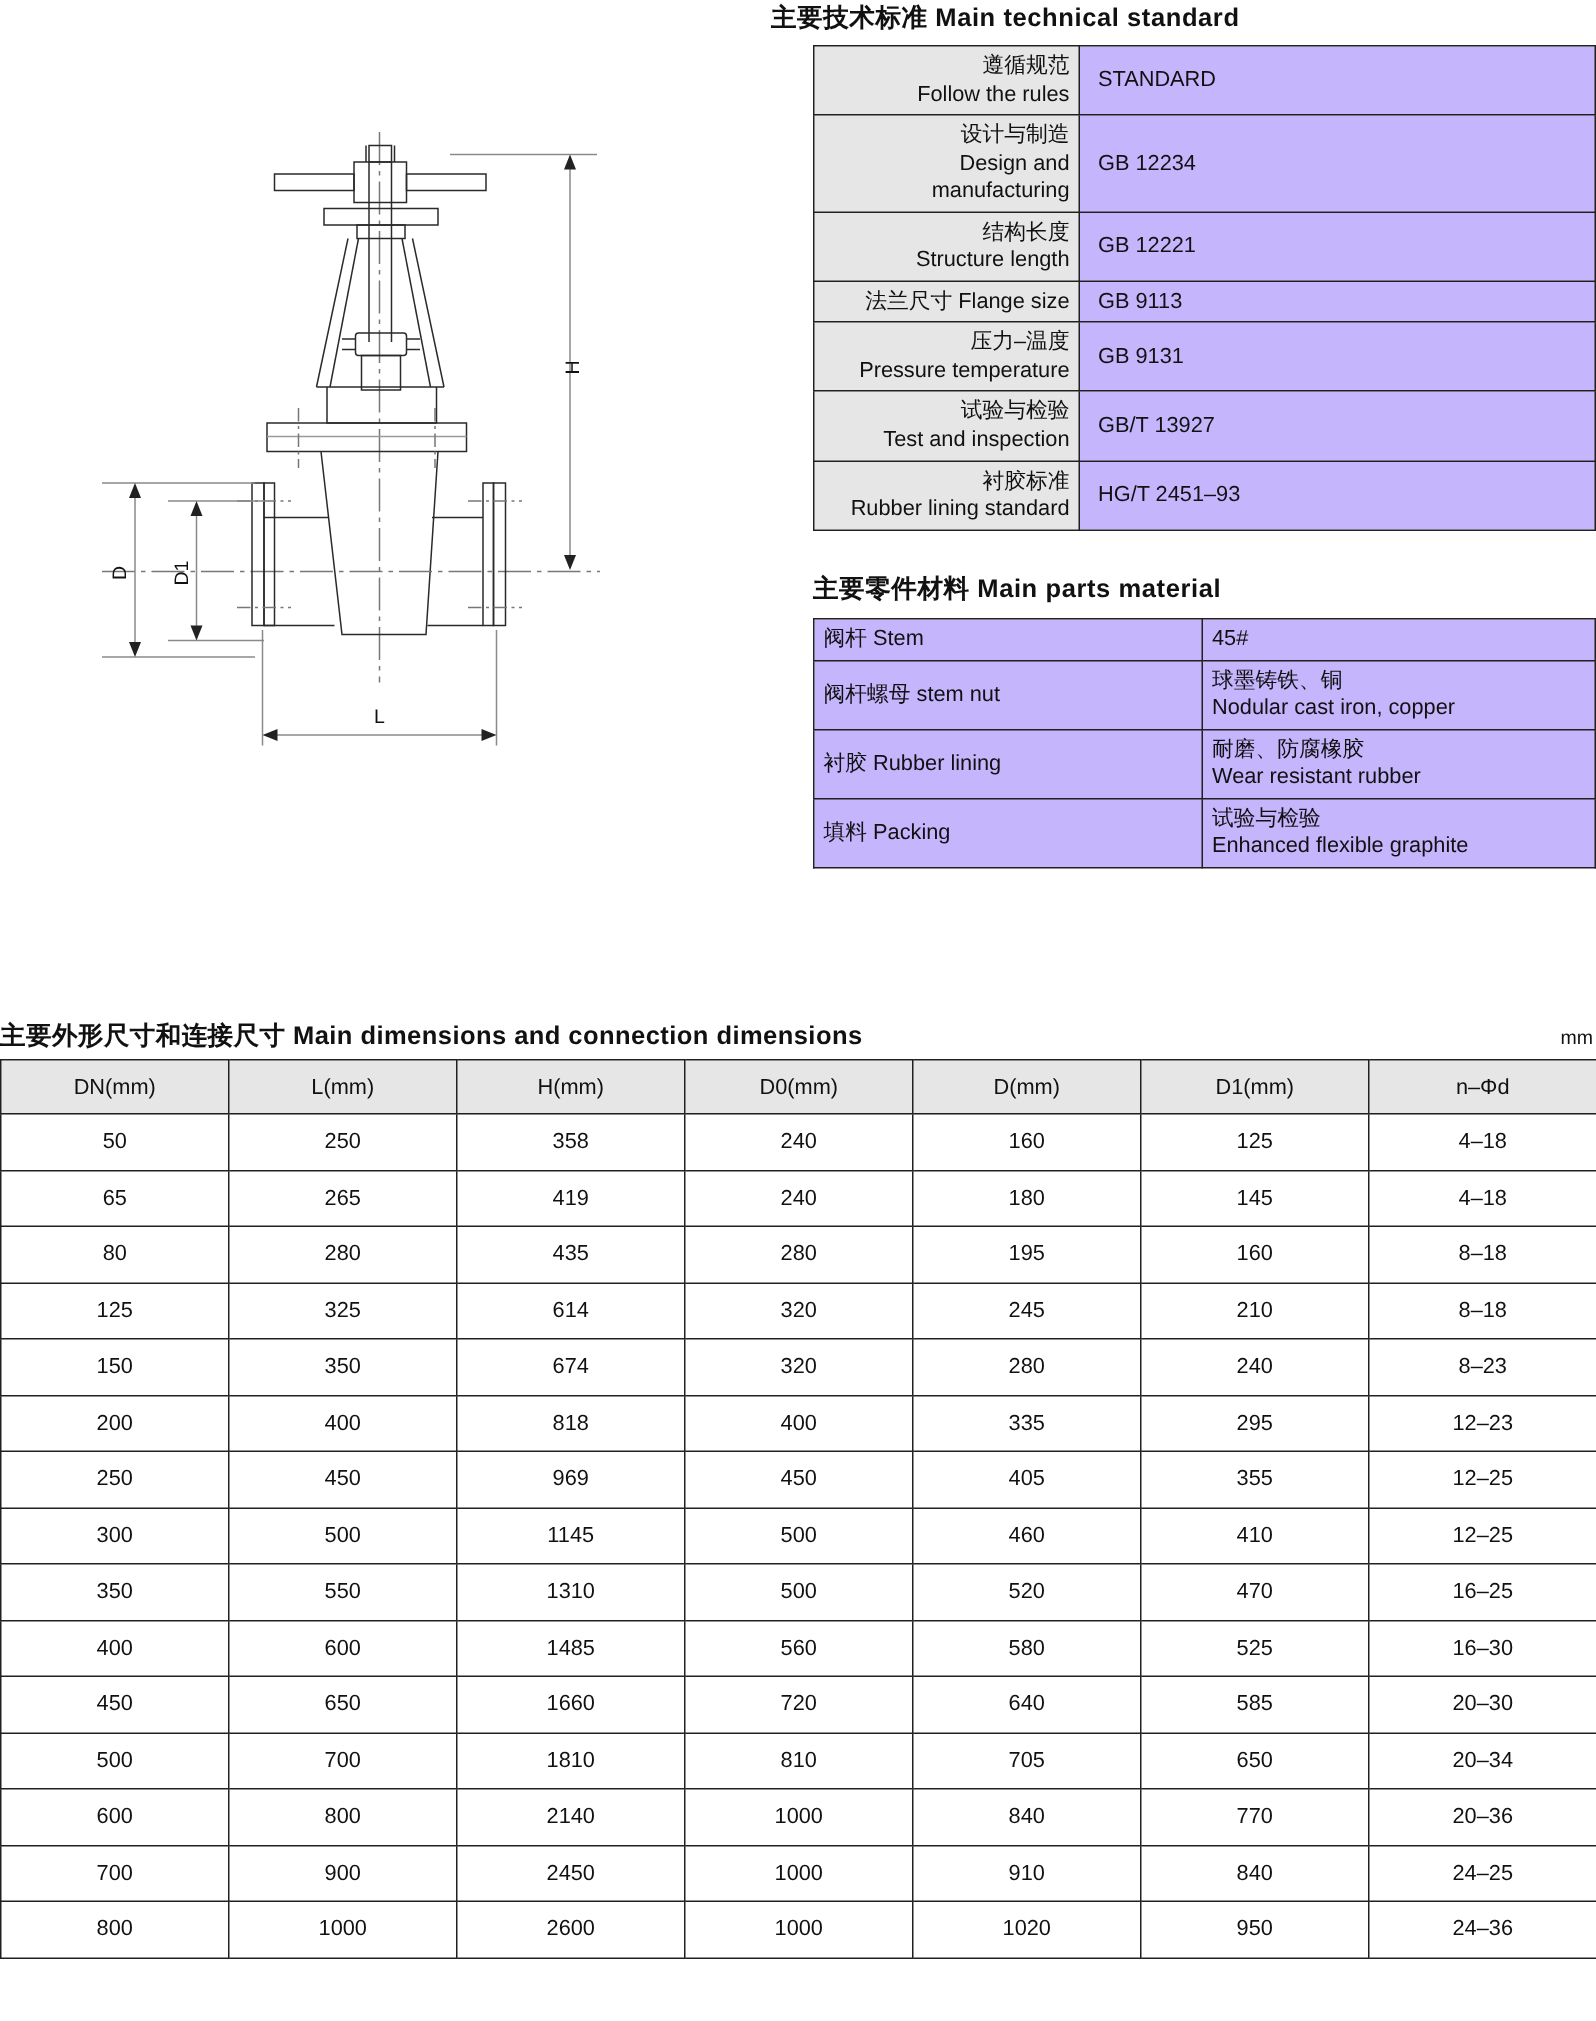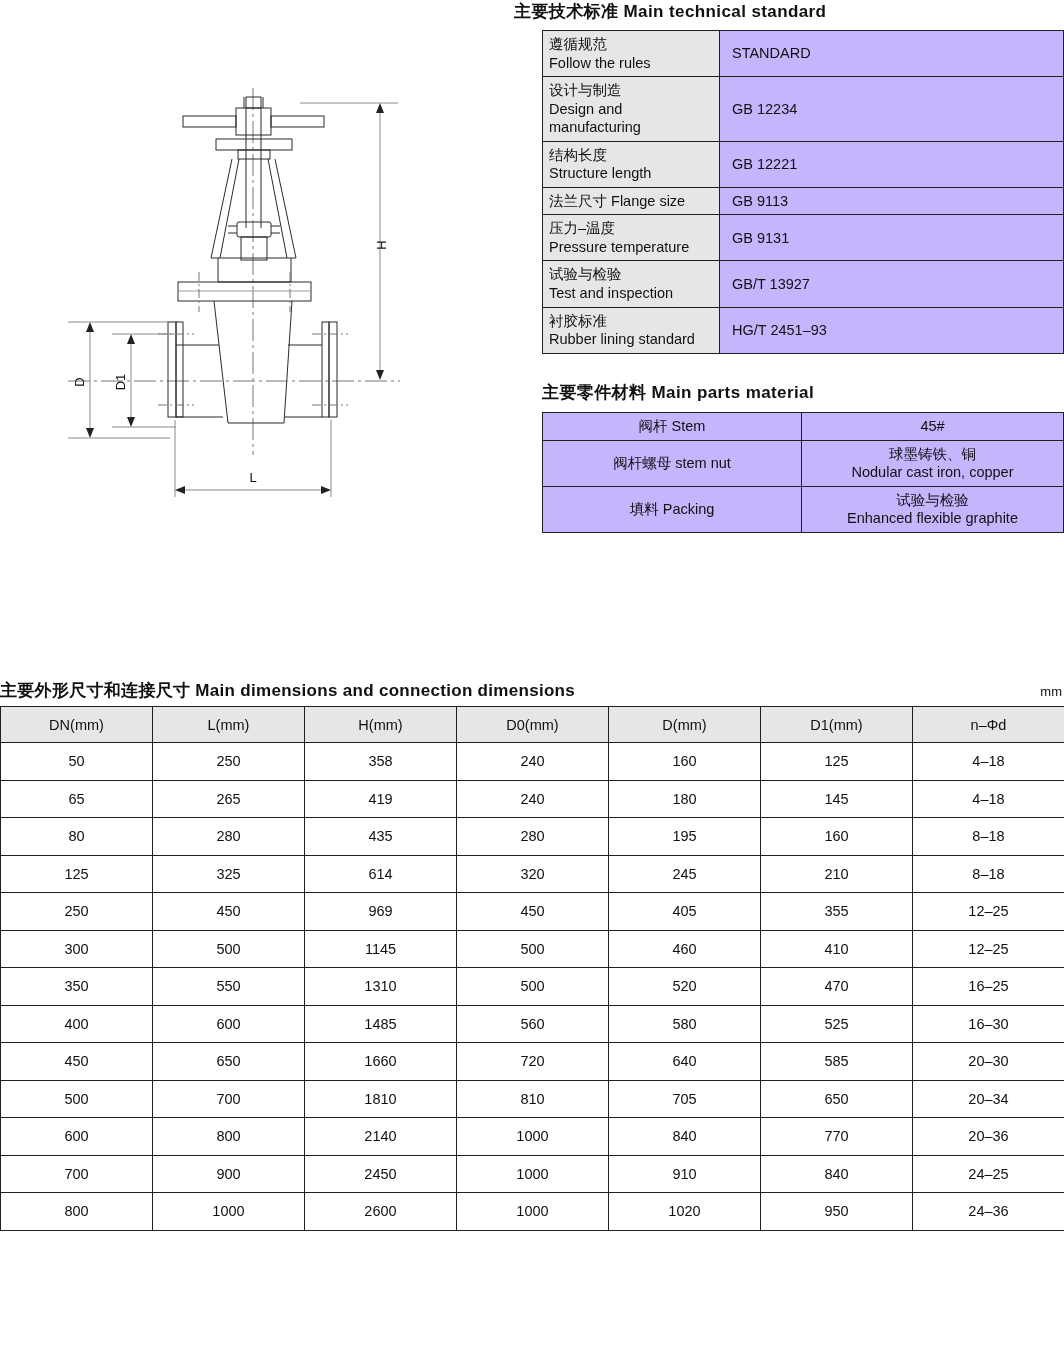--- a/index.html
+++ b/index.html
@@ -40,27 +40,27 @@
   table.grid td {
     border: 1px solid #221f1f;
     padding: 4px 6px;
     font-size: 14.5px;
     line-height: 1.28;
     vertical-align: middle;
     background: #c4b5fd;
   }
   table.grid td.hdr {
     background: #e6e6e6;
-    text-align: left;
+    text-align: right;
   }
   table.grid td.val {
     text-align: left;
     padding-left: 12px;
   }
-  table.grid td.ctr { text-align: center; }
+  table.grid td.ctr { }
 
   #tbl-standard {
     position: absolute;
     left: 542px; top: 30px;
     width: 521px;
   }
   #tbl-parts {
     position: absolute;
     left: 542px; top: 412px;
     width: 521px;
@@ -313,20 +313,29 @@
           <span class="cn">45#</span>
         </td>
       </tr>
       <tr>
         <td class="ctr">
           <span class="cn">阀杆螺母 stem nut</span>
         </td>
         <td class="ctr">
           <span class="cn">球墨铸铁、铜</span>
           <span class="en">Nodular cast iron, copper</span>
+        </td>
+      </tr>
+      <tr>
+        <td class="ctr">
+          <span class="cn">衬胶 Rubber lining</span>
+        </td>
+        <td class="ctr">
+          <span class="cn">耐磨、防腐橡胶</span>
+          <span class="en">Wear resistant rubber</span>
         </td>
       </tr>
       <tr>
         <td class="ctr">
           <span class="cn">填料 Packing</span>
         </td>
         <td class="ctr">
           <span class="cn">试验与检验</span>
           <span class="en">Enhanced flexible graphite</span>
         </td>
@@ -389,20 +398,38 @@
       <tr>
         <td>125</td>
         <td>325</td>
         <td>614</td>
         <td>320</td>
         <td>245</td>
         <td>210</td>
         <td>8–18</td>
       </tr>
       <tr>
+        <td>150</td>
+        <td>350</td>
+        <td>674</td>
+        <td>320</td>
+        <td>280</td>
+        <td>240</td>
+        <td>8–23</td>
+      </tr>
+      <tr>
+        <td>200</td>
+        <td>400</td>
+        <td>818</td>
+        <td>400</td>
+        <td>335</td>
+        <td>295</td>
+        <td>12–23</td>
+      </tr>
+      <tr>
         <td>250</td>
         <td>450</td>
         <td>969</td>
         <td>450</td>
         <td>405</td>
         <td>355</td>
         <td>12–25</td>
       </tr>
       <tr>
         <td>300</td>

